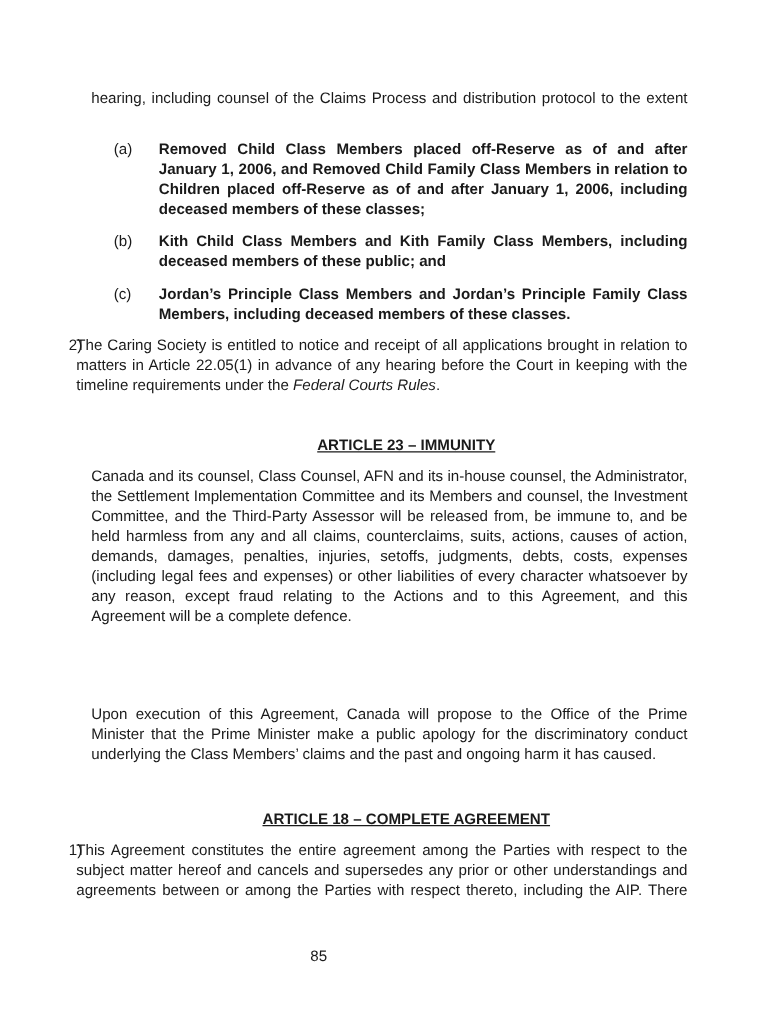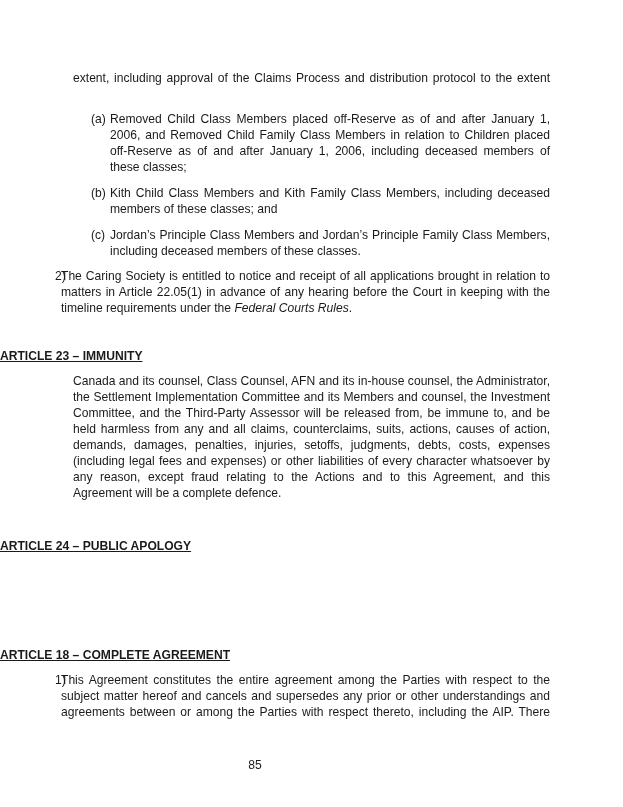--- a/index.html
+++ b/index.html
@@ -2,66 +2,64 @@
 <html><head>
 <meta charset="utf-8">
 <style>
   html, body { margin: 0; padding: 0; background: #ffffff; }
   body { width: 623px; height: 807px; position: relative; overflow: hidden;
          font-family: "Liberation Sans", sans-serif; color: #1a1a1a; font-size: 12.1px; line-height: 16px; }
   .page { position: absolute; left: 0; top: 0; width: 623px; height: 807px; }
   .p { position: absolute; left: 73px; width: 477px; text-align: justify; }
   .item { position: absolute; left: 91px; width: 459px; }
   .item .mk { position: absolute; left: 0; top: 0; }
-  .item .tx { margin-left: 19px; text-align: justify; display: block; }
+  .item .tx { margin-left: 36px; text-align: justify; display: block; font-weight: bold; }
   .num { position: absolute; left: 55px; width: 495px; }
   .num .mk { position: absolute; left: 0; top: 0; }
   .num .tx { margin-left: 6px; text-align: justify; display: block; }
-  .heading { position: absolute; left: 0; width: 572px; font-weight: bold; }
+  .heading { position: absolute; left: 0; width: 572px; text-align: center; font-weight: bold; padding-left: 39px; }
   .heading span { text-decoration: underline; }
   .pnum { position: absolute; left: 0; width: 510px; text-align: center; top: 757px; }
   .jl { text-align-last: justify; }
 </style>
 </head>
 <body>
 
 <div class="page">
 
   <div class="p" style="top:70px;">
-    <div class="jl">extent, including approval of the Claims Process and distribution protocol to the extent</div>
+    <div class="jl">hearing, including counsel of the Claims Process and distribution protocol to the extent</div>
   </div>
 
   <div class="item" style="top:111px;">
     <span class="mk">(a)</span>
     <span class="tx jl2">Removed Child Class Members placed off-Reserve as of and after January 1, 2006, and Removed Child Family Class Members in relation to Children placed off-Reserve as of and after January 1, 2006, including deceased members of these classes;</span>
   </div>
 
   <div class="item" style="top:185px;">
     <span class="mk">(b)</span>
-    <span class="tx">Kith Child Class Members and Kith Family Class Members, including deceased members of these classes; and</span>
+    <span class="tx">Kith Child Class Members and Kith Family Class Members, including deceased members of these public; and</span>
   </div>
 
   <div class="item" style="top:227px;">
     <span class="mk">(c)</span>
     <span class="tx">Jordan’s Principle Class Members and Jordan’s Principle Family Class Members, including deceased members of these classes.</span>
   </div>
 
   <div class="num" style="top:268px;">
     <span class="mk">2)</span>
     <span class="tx"><span>The Caring Society is entitled to notice and receipt of all applications brought in relation to matters in Article 22.05(1) in advance of any hearing before the Court in keeping with the timeline requirements under the </span><i>Federal Courts Rules</i><span>.</span></span>
   </div>
 
   <div class="heading" style="top:348px;">
     <span>ARTICLE 23 – IMMUNITY</span>
   </div>
   <div class="p" style="top:373px;">Canada and its counsel, Class Counsel, AFN and its in-house counsel, the Administrator, the Settlement Implementation Committee and its Members and counsel, the Investment Committee, and the Third-Party Assessor will be released from, be immune to, and be held harmless from any and all claims, counterclaims, suits, actions, causes of action, demands, damages, penalties, injuries, setoffs, judgments, debts, costs, expenses (including legal fees and expenses) or other liabilities of every character whatsoever by any reason, except fraud relating to the Actions and to this Agreement, and this Agreement will be a complete defence.</div>
 
-  <div class="heading" style="top:538px;">
-    <span>ARTICLE 24 – PUBLIC APOLOGY</span>
-  </div>
+  <div class="p" style="top:563px;">Upon execution of this Agreement, Canada will propose to the Office of the Prime Minister that the Prime Minister make a public apology for the discriminatory conduct underlying the Class Members’ claims and the past and ongoing harm it has caused.</div>
 
   <div class="heading" style="top:647px;">
     <span>ARTICLE 18 – COMPLETE AGREEMENT</span>
   </div>
 
   <div class="num" style="top:672px;">
     <span class="mk">1)</span>
     <span class="tx" style="text-align-last: justify;">This Agreement constitutes the entire agreement among the Parties with respect to the subject matter hereof and cancels and supersedes any prior or other understandings and agreements between or among the Parties with respect thereto, including the AIP. There</span>
   </div>
 

